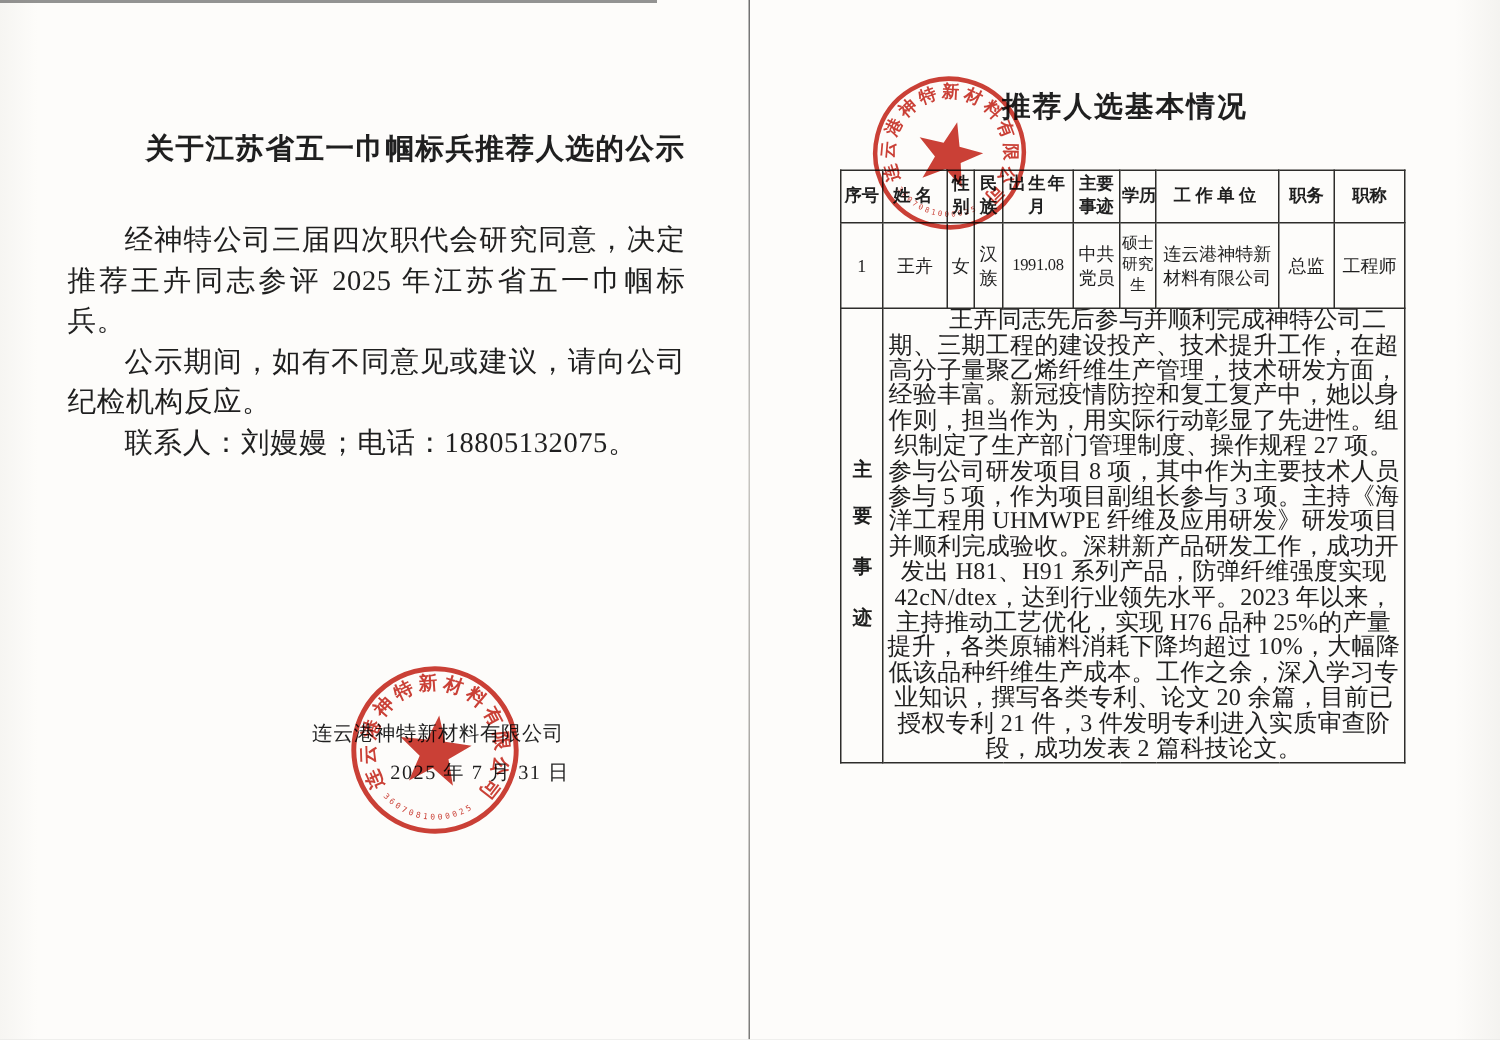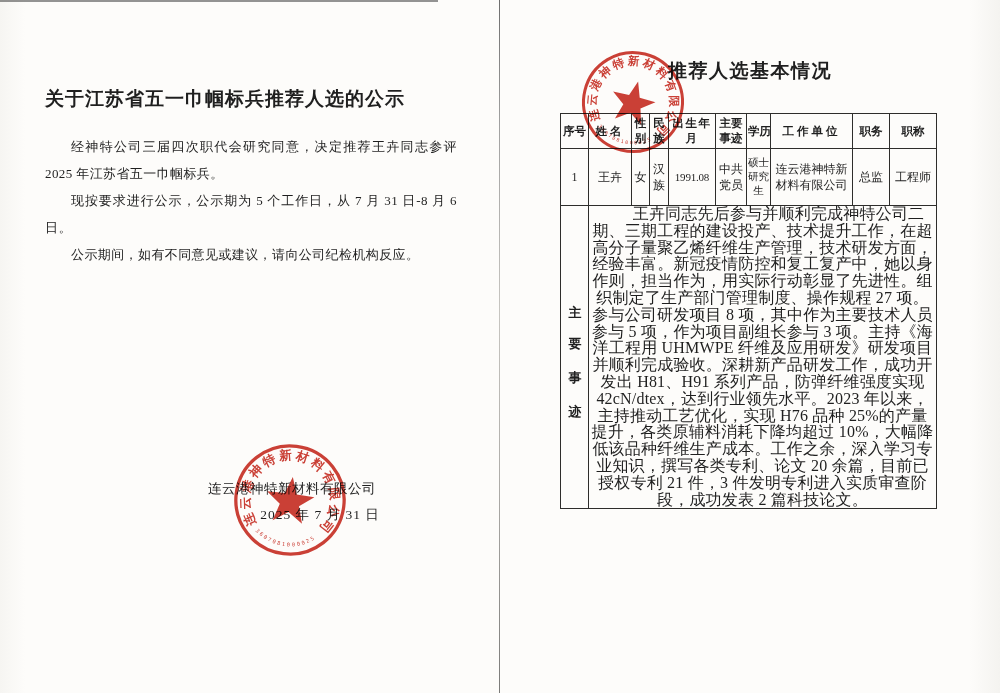--- a/index.html
+++ b/index.html
@@ -7,22 +7,22 @@
     position:relative;width:1000px;height:693px;margin:0 auto;overflow:hidden;
     background:linear-gradient(90deg,#f6f5f2 0%,#fdfcfa 2.5%,#fdfcfa 97%,#f4f3f0 100%);
     font-family:"Liberation Serif","DejaVu Serif",serif;color:#1f1f1f;
   }
   .abs{position:absolute;}
   
   #top-edge{left:0;top:0;width:438px;height:2px;background:#3c3c3c;opacity:.55;}
   #fold-line{left:499px;top:0;width:1.4px;height:693px;
     background:linear-gradient(180deg,#4a4a4a 0%,#8a8a8a 18%,#b9b7b2 45%,#9a9894 70%,#5a5a58 100%);opacity:.8;}
   
-  #l-title{left:45px;top:86px;width:412px;text-align:left;font-size:19px;font-weight:700;letter-spacing:1px;}
-  #l-body{left:45px;top:133px;width:412px;font-size:13px;line-height:27px;letter-spacing:.4px;text-align:justify;}
+  #l-title{left:45px;top:86px;width:412px;text-align:right;font-size:19px;font-weight:700;letter-spacing:1px;}
+  #l-body{left:45px;top:147px;width:412px;font-size:19px;line-height:27px;letter-spacing:.4px;text-align:justify;}
   #l-body p{margin:0;text-indent:2em;}
   #l-attach{left:45px;top:383px;width:412px;font-size:15px;line-height:19.5px;letter-spacing:.2px;text-align:justify;text-indent:2em;}
   #l-attach .small{font-size:11.5px;font-weight:600;letter-spacing:.6px;}
   #l-company{left:162px;top:480px;width:260px;text-align:center;font-size:13.5px;letter-spacing:.5px;}
   #l-date{left:200px;top:506px;width:240px;text-align:center;font-size:13.5px;letter-spacing:1px;}
   
   #r-title{left:562px;top:58px;width:376px;text-align:center;font-size:19px;font-weight:700;letter-spacing:1.5px;}
   #info-table{left:560px;top:113px;width:376px;border-collapse:collapse;table-layout:fixed;font-size:12px;}
   #info-table td,#info-table th{border:1px solid #2e2d2b;text-align:center;vertical-align:middle;padding:0 1px;
     font-weight:400;overflow:hidden;}
@@ -52,22 +52,22 @@
 
 <div id="canvas">
 
   <div class="abs" id="top-edge"></div>
   <div class="abs" id="fold-line"></div>
 
   <div class="abs" id="l-title">关于江苏省五一巾帼标兵推荐人选的公示</div>
 
   <div class="abs" id="l-body">
     <p>经神特公司三届四次职代会研究同意，决定推荐王卉同志参评 2025 年江苏省五一巾帼标兵。</p>
-    <p>现按要求进行公示，公示期为 5 个工作日，从 7 月 31 日-8 月 6 日。</p>
     <p>公示期间，如有不同意见或建议，请向公司纪检机构反应。</p>
+    <p>联系人：刘嫚嫚；电话：18805132075。</p>
   </div>
 
 
   <div class="abs" id="l-company">连云港神特新材料有限公司</div>
   <div class="abs" id="l-date">2025 年 7 月 31 日</div>
 
   <svg class="abs stamp" id="stamp-left" width="116" height="116" viewBox="0 0 120 120" aria-hidden="true">
     <defs>
       <path id="arcL" d="M 30.3 89.7 A 42 42 0 1 1 89.7 89.7" fill="none"></path>
       <path id="serL" d="M 18.4 84 A 48 48 0 0 0 101.6 84" fill="none"></path>

